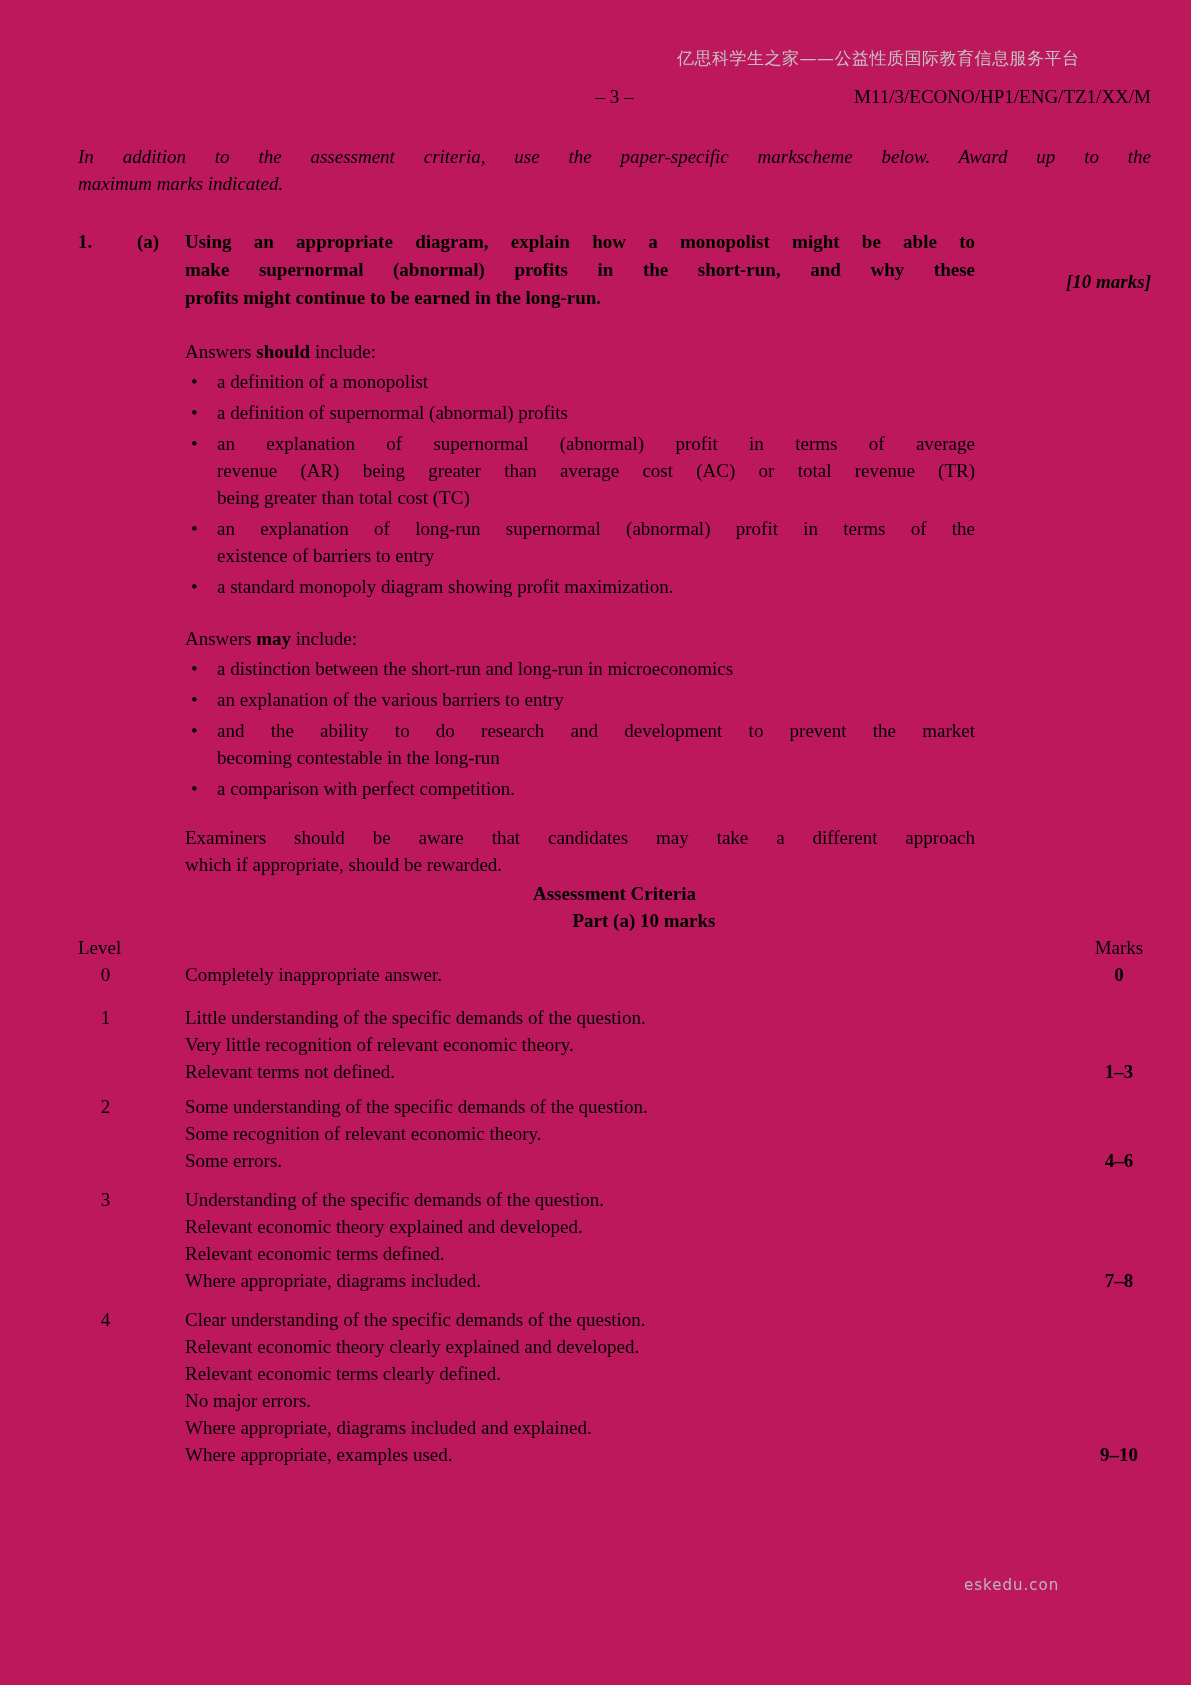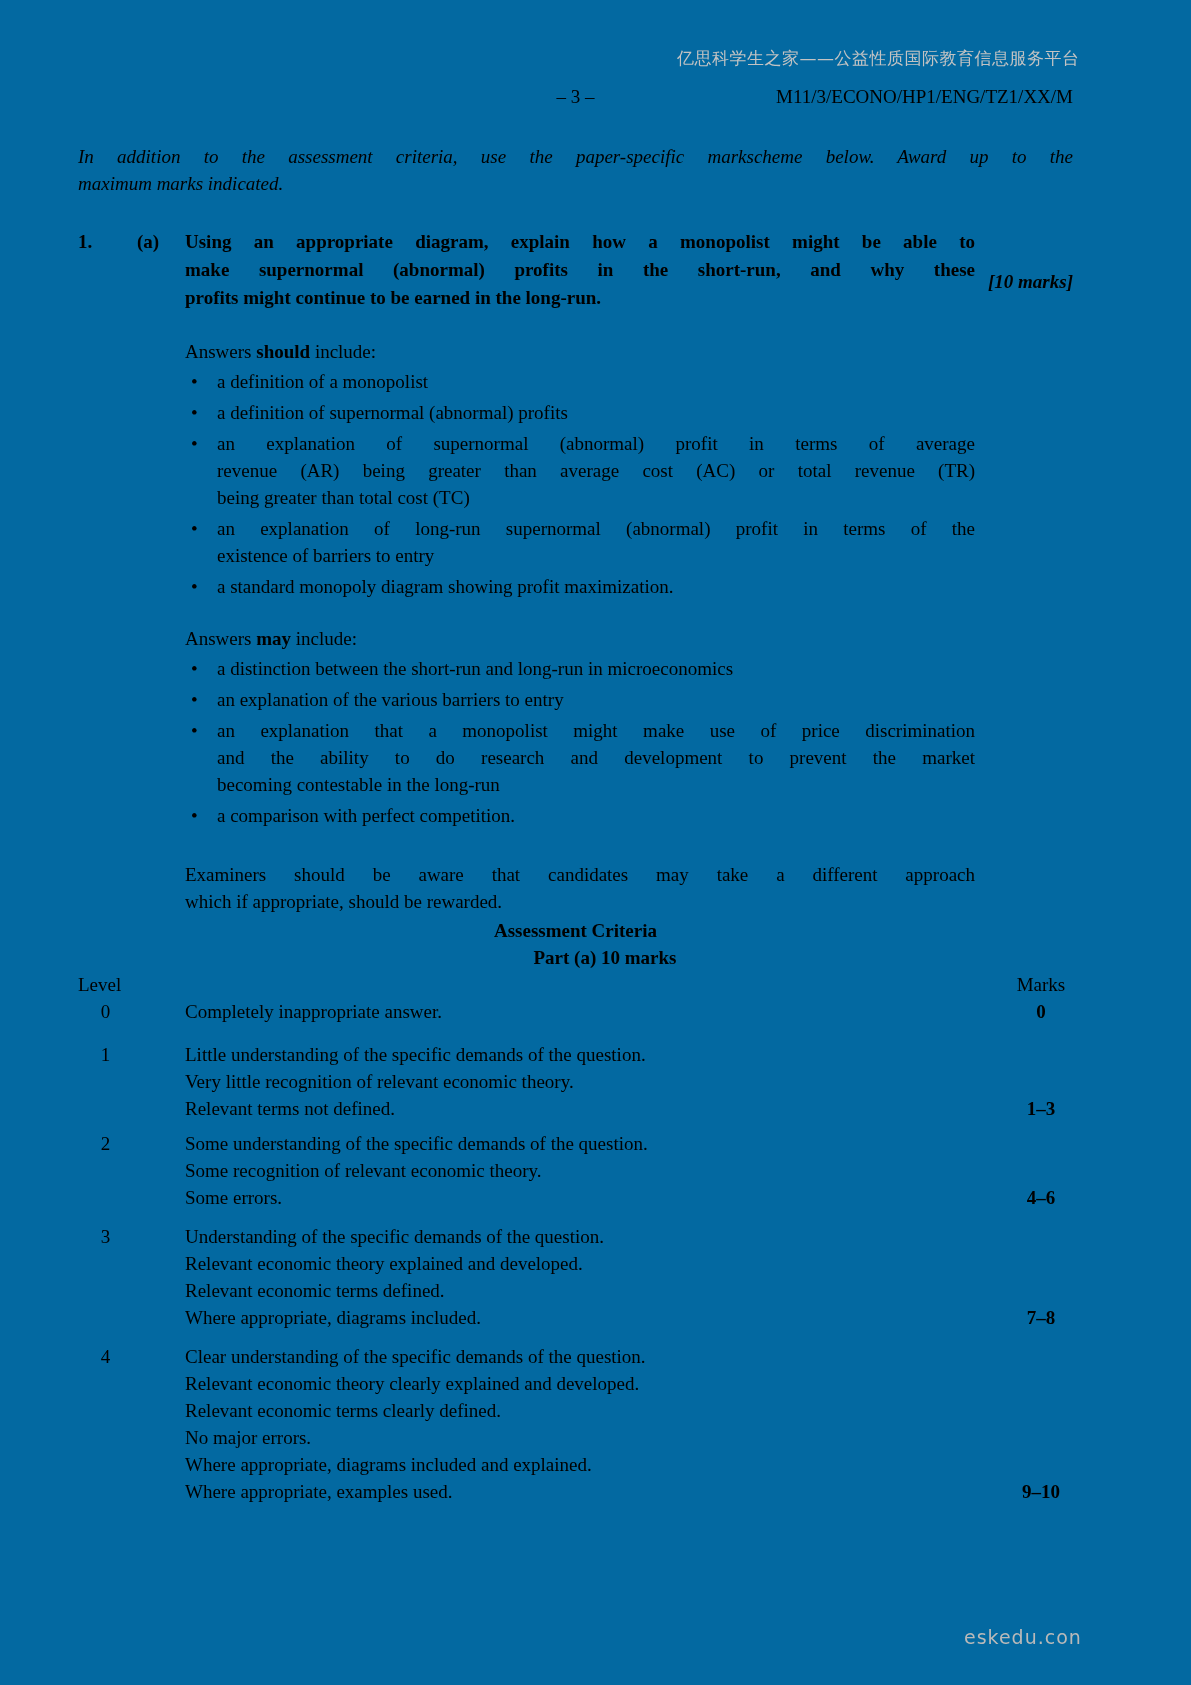--- a/index.html
+++ b/index.html
@@ -1,21 +1,21 @@
 <!DOCTYPE html>
 <html><head>
 <meta charset="utf-8">
 <style>
   html,body { margin:0; padding:0; background:#ffffff; }
   .page {
     position:relative;
     width:1191px; height:1685px;
-    background:#0369a1;
+    background:#be185d;
     box-sizing:border-box;
-    padding:0 118px 0 78px;
+    padding:0 40px 0 78px;
     font-family:"Liberation Serif","DejaVu Serif",serif;
     font-size:19px; line-height:27px; color:#000;
     overflow:hidden;
   }
   .cn-watermark {
     position:absolute; top:48px; left:677px;
     font-family:"DejaVu Sans","Liberation Sans",sans-serif;
     font-size:17px; line-height:20px; color:#c3c3c3; letter-spacing:0.5px;
     white-space:nowrap;
   }
@@ -37,43 +37,43 @@
   .sec-head-should { margin-top:26px; }
   .sec-head-may { margin-top:25px; }
   .bold { font-weight:bold; }
 
   .bullets { margin-top:3px; }
   .bullet-item { display:flex; margin-bottom:4px; }
   .bullet-item:last-child { margin-bottom:0; }
   .marker { width:32px; padding-left:6px; box-sizing:border-box; flex:none; }
   .bl { flex:1; }
 
-  .examiners { margin-top:32px; }
+  .examiners { margin-top:22px; }
 
   .crit-title { margin-top:2px; text-align:center; font-weight:bold; }
   .part-label { margin-left:59px; font-weight:bold;text-align:center; }
 
   .crit-header { display:flex; }
   .crit-header .spacer { flex:1; }
   .mcol { width:64px; text-align:center; flex:none; }
 
   .crit-row { display:flex; }
   .crit-row.r0 { margin-top:0; }
   .crit-row.r1 { margin-top:16px; }
   .crit-row.r2 { margin-top:8px; }
   .crit-row.r3 { margin-top:12px; }
   .crit-row.r4 { margin-top:12px; }
   .crit-level { width:55px; text-align:center; flex:none; }
   .crit-desc  { flex:1; margin-left:52px; }
   .crit-marks { width:64px; text-align:center; font-weight:bold; align-self:flex-end; flex:none; }
 
   .bottom-watermark {
-    position:absolute; left:964px; top:1628px;
+    position:absolute; left:964px; top:1576px;
     font-family:"DejaVu Sans","Liberation Sans",sans-serif;
-    font-size:19px; line-height:18px; color:#b9b9b9; letter-spacing:1px;
+    font-size:15px; line-height:18px; color:#b9b9b9; letter-spacing:1px;
     white-space:nowrap;
   }
 </style>
 </head>
 <body>
 
 <div class="page">
 
   <div class="cn-watermark">亿思科学生之家——公益性质国际教育信息服务平台</div>
 
@@ -149,21 +149,20 @@
       </div>
       <div class="bullet-item">
         <span class="marker">•</span>
         <div class="bl">
           <div>an explanation of the various barriers to entry</div>
         </div>
       </div>
       <div class="bullet-item">
         <span class="marker">•</span>
         <div class="bl">
-          <div class="jl">an explanation that a monopolist might make use of price discrimination</div>
           <div class="jl">and the ability to do research and development to prevent the market</div>
           <div>becoming contestable in the long-run</div>
         </div>
       </div>
       <div class="bullet-item">
         <span class="marker">•</span>
         <div class="bl">
           <div>a comparison with perfect competition.</div>
         </div>
       </div>

